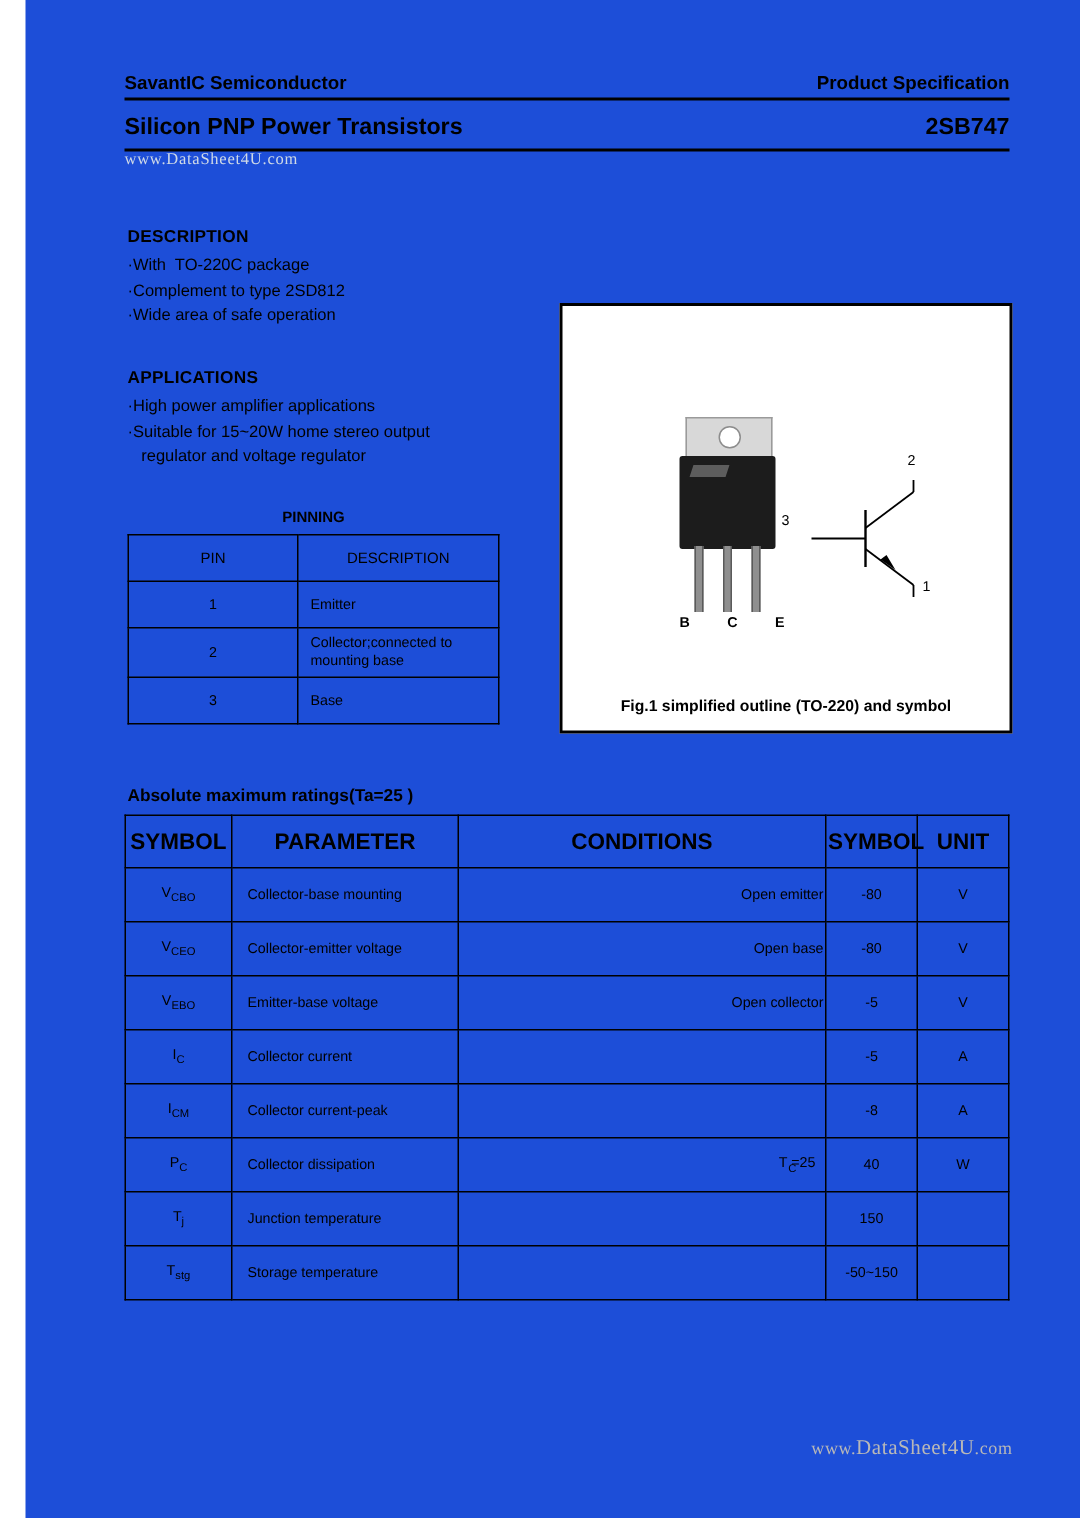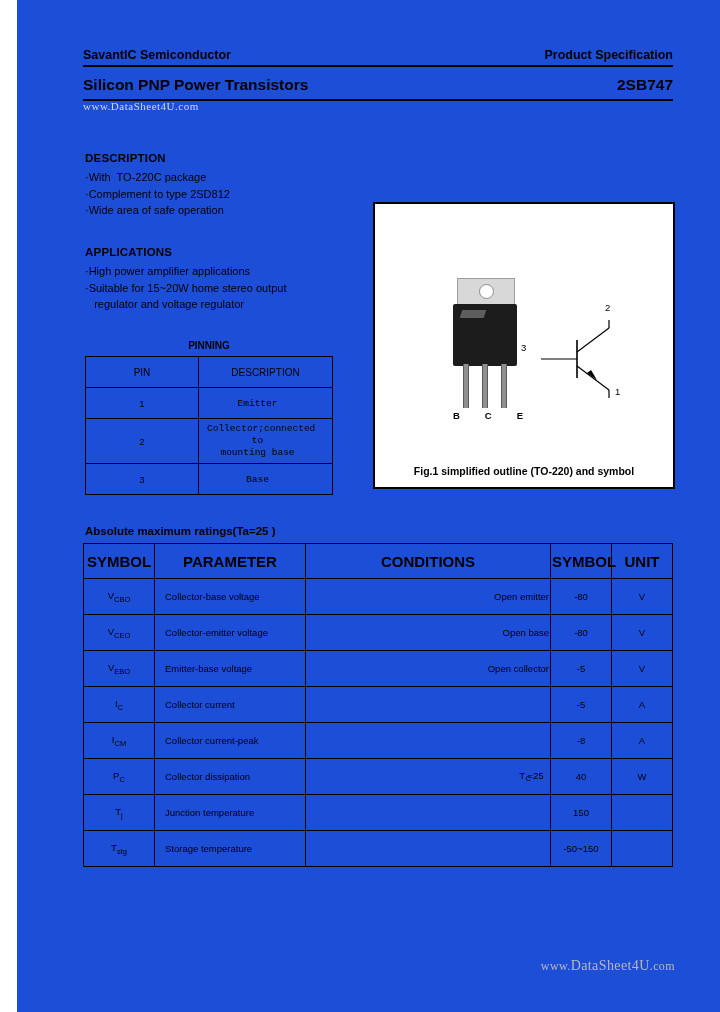--- a/index.html
+++ b/index.html
@@ -121,23 +121,22 @@
     font-weight: normal;
     font-size: 10px;
     height: 22px;
   }
   table.pin td.pin-num {
     text-align: center;
     width: 64px;
     height: 22px;
   }
   table.pin td.pin-desc {
-    text-align: center;
+    text-align: left;
     padding-left: 8px;
-    font-family: Liberation Mono, monospace;
   }
 
   
   #figure-box {
     position: absolute;
     left: 356px;
     top: 202px;
     width: 298px;
     height: 283px;
     border: 2px solid #000;
@@ -392,21 +391,21 @@
         <th style="width:68px">SYMBOL</th>
         <th>PARAMETER</th>
         <th style="width:242px">CONDITIONS</th>
         <th style="width:58px">SYMBOL</th>
         <th style="width:58px">UNIT</th>
       </tr>
     </thead>
     <tbody>
       <tr>
         <td class="c-sym"><span>V</span><span class="sub">CBO</span></td>
-        <td class="c-par">Collector-base voltage</td>
+        <td class="c-par">Collector-base mounting</td>
         <td class="c-con">Open emitter</td>
         <td class="c-val">-80</td>
         <td class="c-uni">V</td>
       </tr>
       <tr>
         <td class="c-sym"><span>V</span><span class="sub">CEO</span></td>
         <td class="c-par">Collector-emitter voltage</td>
         <td class="c-con">Open base</td>
         <td class="c-val">-80</td>
         <td class="c-uni">V</td>

